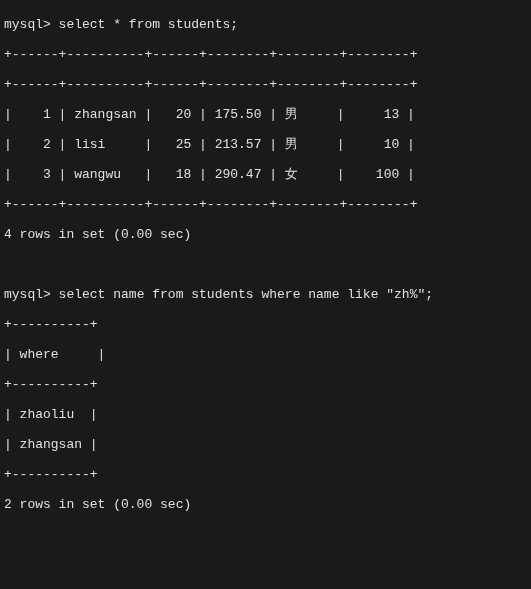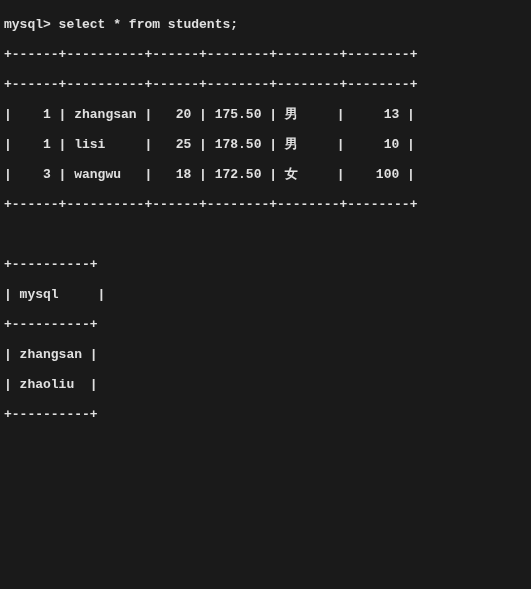--- a/index.html
+++ b/index.html
@@ -11,40 +11,43 @@
     font-size: 13px;
     line-height: 15px;
     width: 531px;
     height: 589px;
     overflow: hidden;
   }
   .terminal {
     padding: 2px 4px;
     white-space: pre;
   }
-  .line { white-space: pre; font-weight: bold; }
+  .line { white-space: pre; }
 </style>
 </head>
 <body>
 
 <div class="terminal">
 <div class="line"><span>mysql&gt;</span><span> select * from students;</span></div>
 <div class="line">+------+----------+------+--------+--------+--------+</div>
 <div class="line">+------+----------+------+--------+--------+--------+</div>
 <div class="line">|    1 | zhangsan |   20 | 175.50 | 男     |     13 |</div>
-<div class="line">|    1 | lisi     |   25 | 178.50 | 男     |     10 |</div>
-<div class="line">|    3 | wangwu   |   18 | 172.50 | 女     |    100 |</div>
+<div class="line">|    2 | lisi     |   25 | 213.57 | 男     |     10 |</div>
+<div class="line">|    3 | wangwu   |   18 | 290.47 | 女     |    100 |</div>
 <div class="line">+------+----------+------+--------+--------+--------+</div>
+<div class="line">4 rows in set (0.00 sec)</div>
 <div class="line">&nbsp;</div>
+<div class="line"><span>mysql&gt;</span><span> select name from students where name like "zh%";</span></div>
 <div class="line">+----------+</div>
-<div class="line">| mysql     |</div>
+<div class="line">| where     |</div>
 <div class="line">+----------+</div>
+<div class="line">| zhaoliu  |</div>
 <div class="line">| zhangsan |</div>
-<div class="line">| zhaoliu  |</div>
 <div class="line">+----------+</div>
+<div class="line">2 rows in set (0.00 sec)</div>
 <div class="line">&nbsp;</div>
 
 
 
 
 
 
 
 
 

